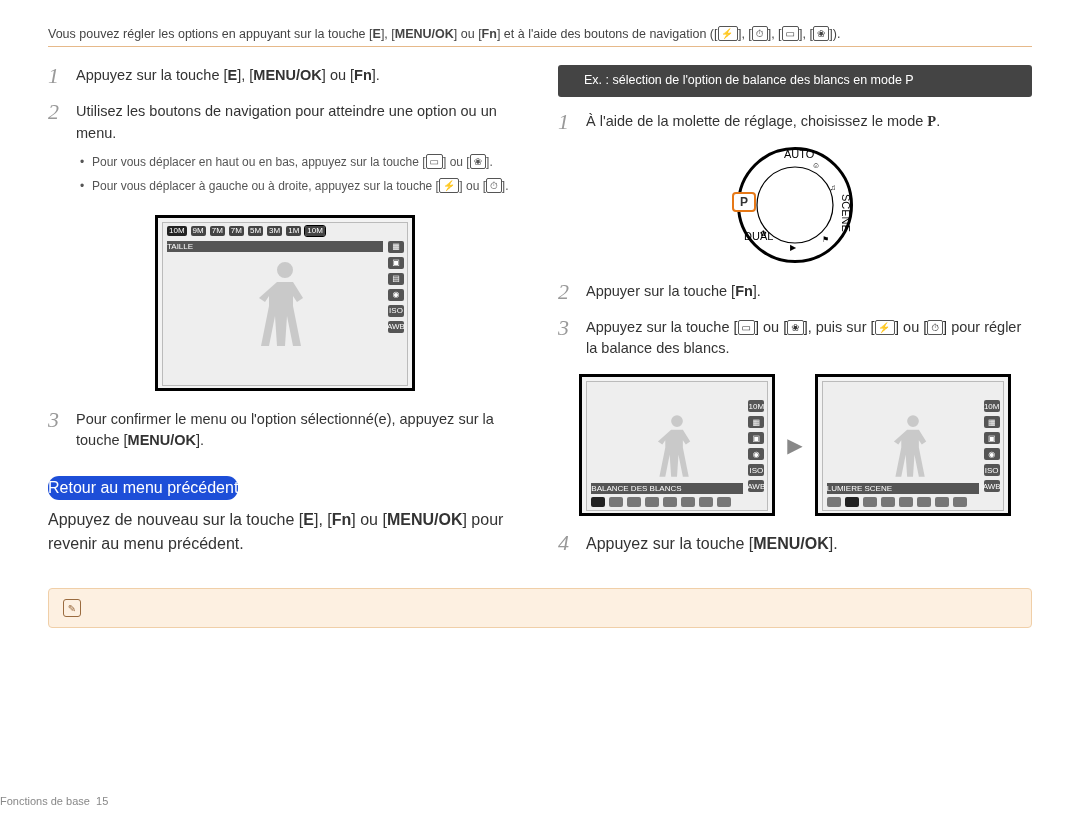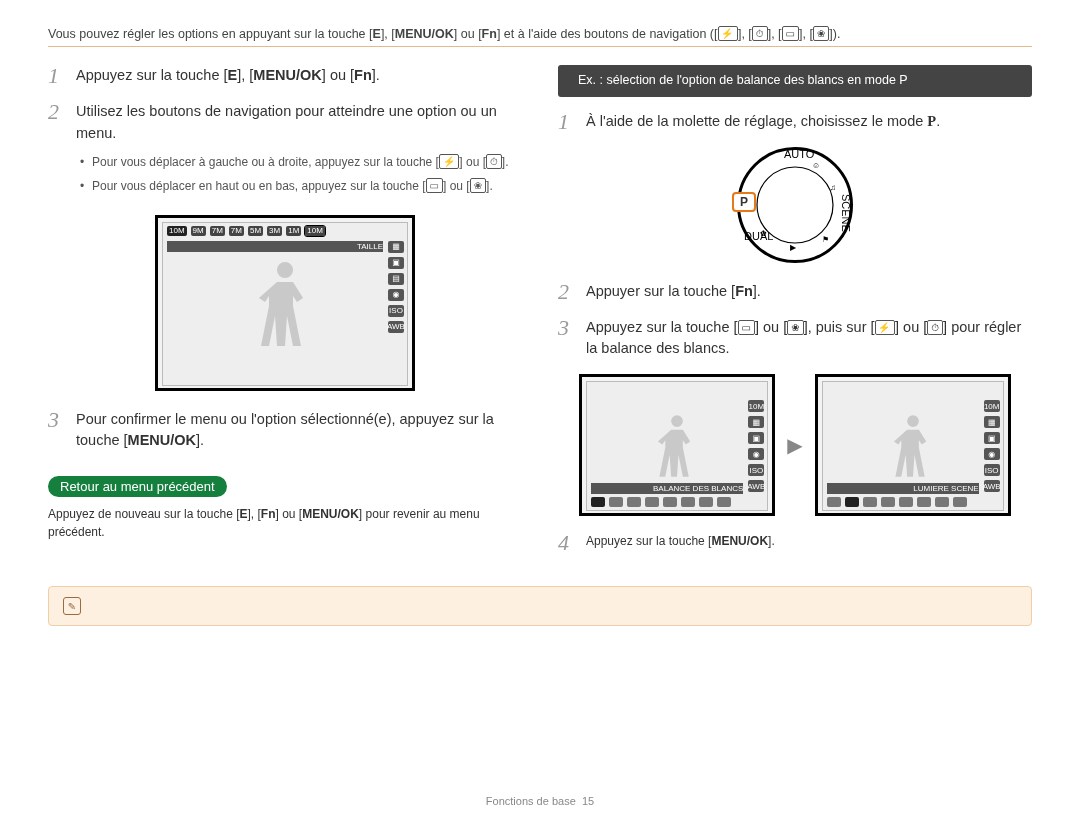--- a/index.html
+++ b/index.html
@@ -5,56 +5,56 @@
   html,body{margin:0;padding:0;background:#fff;font-family:Arial,Helvetica,sans-serif;color:#333}
   .page{width:1080px;height:815px;margin:0 auto;position:relative;box-sizing:border-box;padding:26px 48px 0 48px}
   .main-border{position:absolute;left:48px;right:48px;top:46px;bottom:30px;border-top:1px solid #e6b98a;pointer-events:none}
   h1{font-size:34px;font-weight:400;color:#e67817;margin:0 0 10px 0;line-height:1.1}
   .intro{font-size:12.5px;color:#444;margin:0 0 24px 0}
   .cols{display:flex;gap:36px}
   .col{flex:1;min-width:0}
   .step{display:flex;gap:10px;margin:0 0 14px 0}
   .step-num{font-style:italic;font-size:22px;color:#999;line-height:1;min-width:18px;font-family:Georgia,serif}
   .step-body{flex:1;font-size:14.5px;color:#333;line-height:1.5}
-  .step-body.small{font-size:12px}
+  .step-body.small{font-size:16px}
   .bullets{margin:8px 0 4px 0;padding:0;list-style:none}
   .bullets li{font-size:12px;color:#555;margin:0 0 6px 4px;padding-left:12px;position:relative;line-height:1.5}
   .bullets li::before{content:"•";position:absolute;left:0;top:0}
   .glyph{display:inline-block;border:1px solid #555;border-radius:2px;padding:0 3px;font-size:10px;line-height:13px;vertical-align:1px;background:#fff}
   .key{font-weight:bold}
-  .pill{display:inline-block;background:#15803d;color:#fff;border-radius:11px;font-size:13px;padding:3px 12px;margin:10px 0 8px 0}
-  .darkbox{background:#444;color:#fff;border-radius:3px;font-size:12.5px;padding:7px 20px;margin:0 0 14px 0;line-height:1.4}
+  .pill{display:inline-block;background:#1d4ed8;color:#fff;border-radius:11px;font-size:16px;padding:3px 0;margin:10px 0 8px 0}
+  .darkbox{background:#444;color:#fff;border-radius:3px;font-size:12.5px;padding:7px 26px;margin:0 0 14px 0;line-height:1.4}
   .note{background:#fdf0e1;border:1px solid #f0cfa8;border-radius:4px;color:#9a6b3f;font-size:11.5px;padding:10px 14px;margin-top:18px;display:flex;gap:10px;align-items:center}
   .note .i{border:1px solid #9a6b3f;border-radius:3px;width:16px;height:16px;display:flex;align-items:center;justify-content:center;font-size:10px}
   
   .lcd{border:3px solid #000;border-radius:0;background:#f3f3f3;padding:4px;box-sizing:border-box;position:relative}
   .lcd-inner{border:1px solid #bbb;background:#eee;height:100%;position:relative}
   .lcd-big{width:260px;height:176px;margin:12px auto 18px auto}
   .lcd-small{width:196px;height:142px}
   .lcd-row{display:flex;gap:12px;align-items:center;justify-content:center;margin:12px 0 16px 0}
   .lcd-row .arw{font-size:20px;color:#888}
   .top-icons{position:absolute;top:3px;left:4px;right:24px;display:flex;gap:4px}
   .top-icons span{background:#444;color:#fff;font-size:8px;border-radius:2px;padding:1px 2px;line-height:1}
   .top-icons span.sel{background:#222}
   .top-icons span.sel2{outline:1px solid #000}
   .side-icons{position:absolute;right:3px;top:18px;display:flex;flex-direction:column;gap:4px}
   .side-icons span{background:#555;color:#fff;font-size:8px;border-radius:2px;width:16px;height:12px;display:flex;align-items:center;justify-content:center}
-  .lcd .title{position:absolute;left:4px;right:24px;background:#555;color:#fff;font-size:8px;text-align:right;padding:1px 0}
+  .lcd .title{position:absolute;left:4px;right:24px;background:#555;color:#fff;font-size:8px;text-align:left;padding:1px 0}
   .lcd .title.top{top:18px}
   .lcd .title.bot{bottom:16px}
   .bot-icons{position:absolute;bottom:3px;left:4px;right:24px;display:flex;gap:4px}
   .bot-icons span{background:#777;border-radius:2px;width:14px;height:10px}
   .bot-icons span.on{background:#222}
   .silhouette{position:absolute;left:50%;top:50%;transform:translate(-50%,-50%)}
   
   .dial-wrap{display:flex;justify-content:center;margin:4px 0 18px 0}
   .dial{width:110px;height:110px;border:3px solid #000;border-radius:50%;position:relative;background:#fff}
   .dial .sel{position:absolute;left:-8px;top:42px;border:2px solid #e67817;border-radius:4px;padding:1px 6px;font-size:12px;font-weight:bold;background:#fff}
   .dial .lbl{position:absolute;font-size:11px;color:#000}
-  .foot{position:absolute;bottom:8px;left:0;right:0;text-align:center;font-size:11px;color:#888}
+  .foot{position:absolute;bottom:8px;left:0;right:0;text-align:left;font-size:11px;color:#888}
   .pb{font-weight:bold;font-family:Georgia,serif}
 </style>
 </head>
 <body>
 <div class="page">
 
 
 <p class="intro">
   <span>Vous pouvez régler les options en appuyant sur la touche [</span><span class="key">E</span><span>], [</span><span class="key">MENU/OK</span><span>] ou [</span><span class="key">Fn</span><span>] et à l'aide des boutons de navigation (</span>[<span class="glyph">⚡</span>], [<span class="glyph">⏱</span>], [<span class="glyph">▭</span>], [<span class="glyph">❀</span>]<span>).</span>
 </p>
@@ -67,22 +67,22 @@
       <div class="step-body">
         <span>Appuyez sur la touche [</span><span class="key">E</span><span>], [</span><span class="key">MENU/OK</span><span>] ou [</span><span class="key">Fn</span><span>].</span>
       </div>
     </div>
 
     <div class="step">
       <div class="step-num">2</div>
       <div class="step-body">
         <span>Utilisez les boutons de navigation pour atteindre une option ou un menu.</span>
         <ul class="bullets">
+          <li><span>Pour vous déplacer en haut ou en bas, appuyez sur la touche [</span><span class="glyph">▭</span><span>] ou [</span><span class="glyph">❀</span><span>].</span></li>
           <li><span>Pour vous déplacer à gauche ou à droite, appuyez sur la touche [</span><span class="glyph">⚡</span><span>] ou [</span><span class="glyph">⏱</span><span>].</span></li>
-          <li><span>Pour vous déplacer en haut ou en bas, appuyez sur la touche [</span><span class="glyph">▭</span><span>] ou [</span><span class="glyph">❀</span><span>].</span></li>
         </ul>
       </div>
     </div>
 
     <div class="lcd lcd-big">
       <div class="lcd-inner">
         <div class="top-icons">
           <span class="sel">10M</span>
               <span>9M</span>
               <span>7M</span>

